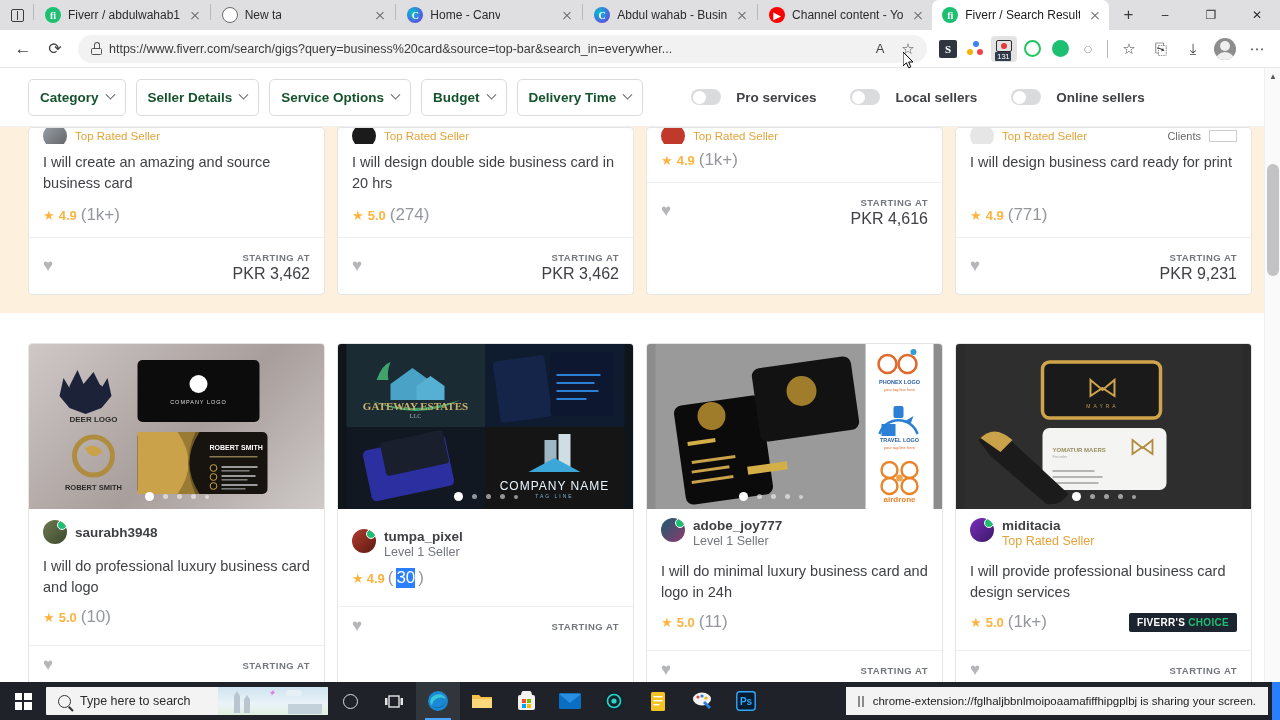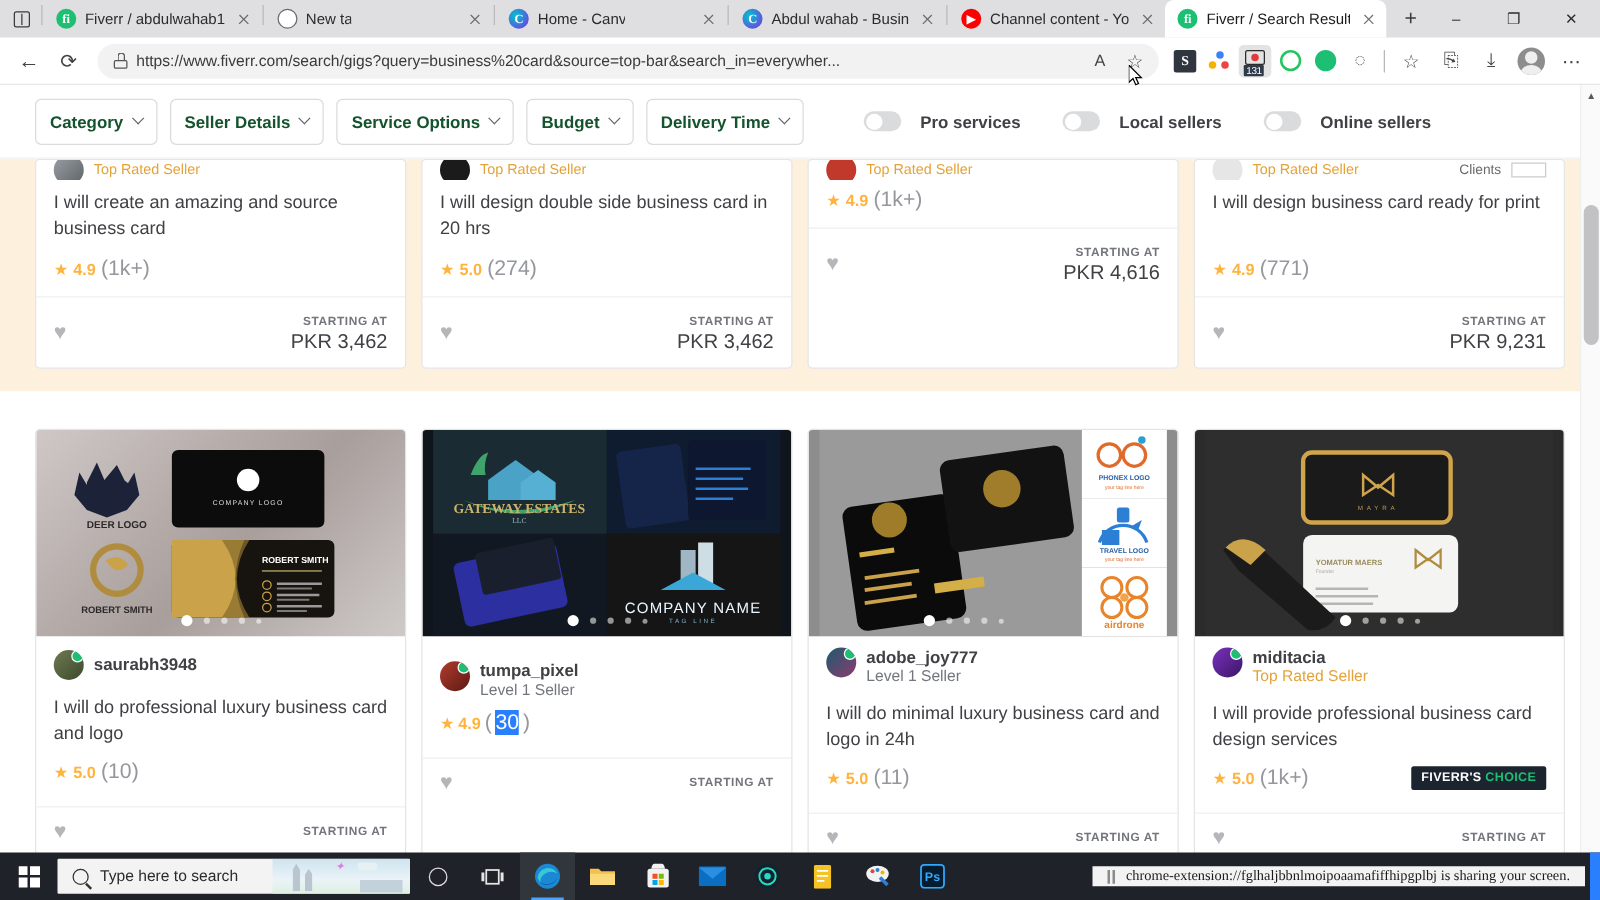--- a/index.html
+++ b/index.html
@@ -173,22 +173,22 @@
     background:linear-gradient(180deg,#cfe4f0 0%, #eaf3f8 60%, #dff0e0 100%); }
   .tb-search .artwork .t1, .tb-search .artwork .t2 { position:absolute; bottom:2px; background:#b9c6cf; }
   .tb-search .artwork .t1 { left:16px; width:6px; height:22px; clip-path: polygon(50% 0,100% 22%,100% 100%,0 100%,0 22%); }
   .tb-search .artwork .t2 { left:26px; width:6px; height:18px; clip-path: polygon(50% 0,100% 25%,100% 100%,0 100%,0 25%); }
   .tb-search .artwork .city { position:absolute; bottom:1px; left:70px; width:34px; height:10px; background:#c3d2da; }
   .tb-search .artwork .cloud { position:absolute; top:3px; left:68px; width:16px; height:6px; background:#e6f0f5; border-radius:4px; }
   .tb-search .artwork .star { position:absolute; top:1px; left:50px; color:#e07be0; font-size:9px; }
   .tbapp { width:44px; height:38px; display:flex; align-items:center; justify-content:center; position:relative; }
   .tbapp.active { background:#31363d; }
   .tbapp.active:after { content:""; position:absolute; bottom:0; left:9px; width:26px; height:2px; background:#4aa3ff; }
-  .sharebar { margin-left:auto; height:16px; background:#f3f3f3; color:#1b1b1b; font-size:11.5px;
-     display:flex; align-items:center; gap:9px; padding:0 12px; margin-right:12px;font-family:Liberation Serif, serif; }
+  .sharebar { margin-left:auto; height:28px; background:#f3f3f3; color:#1b1b1b; font-size:11.5px;
+     display:flex; align-items:center; gap:9px; padding:0 12px; margin-right:12px; }
   .pausebars { display:flex; gap:2px; }
   .pausebars i { width:2px; height:11px; background:#8b8b8b; display:block; }
   .tb-right-strip { position:absolute; right:0; bottom:0; width:8px; height:38px; background:#2a7fff; }
 </style>
 </head>
 <body>
 
 <div id="browser">
 
   <div class="tabstrip">

